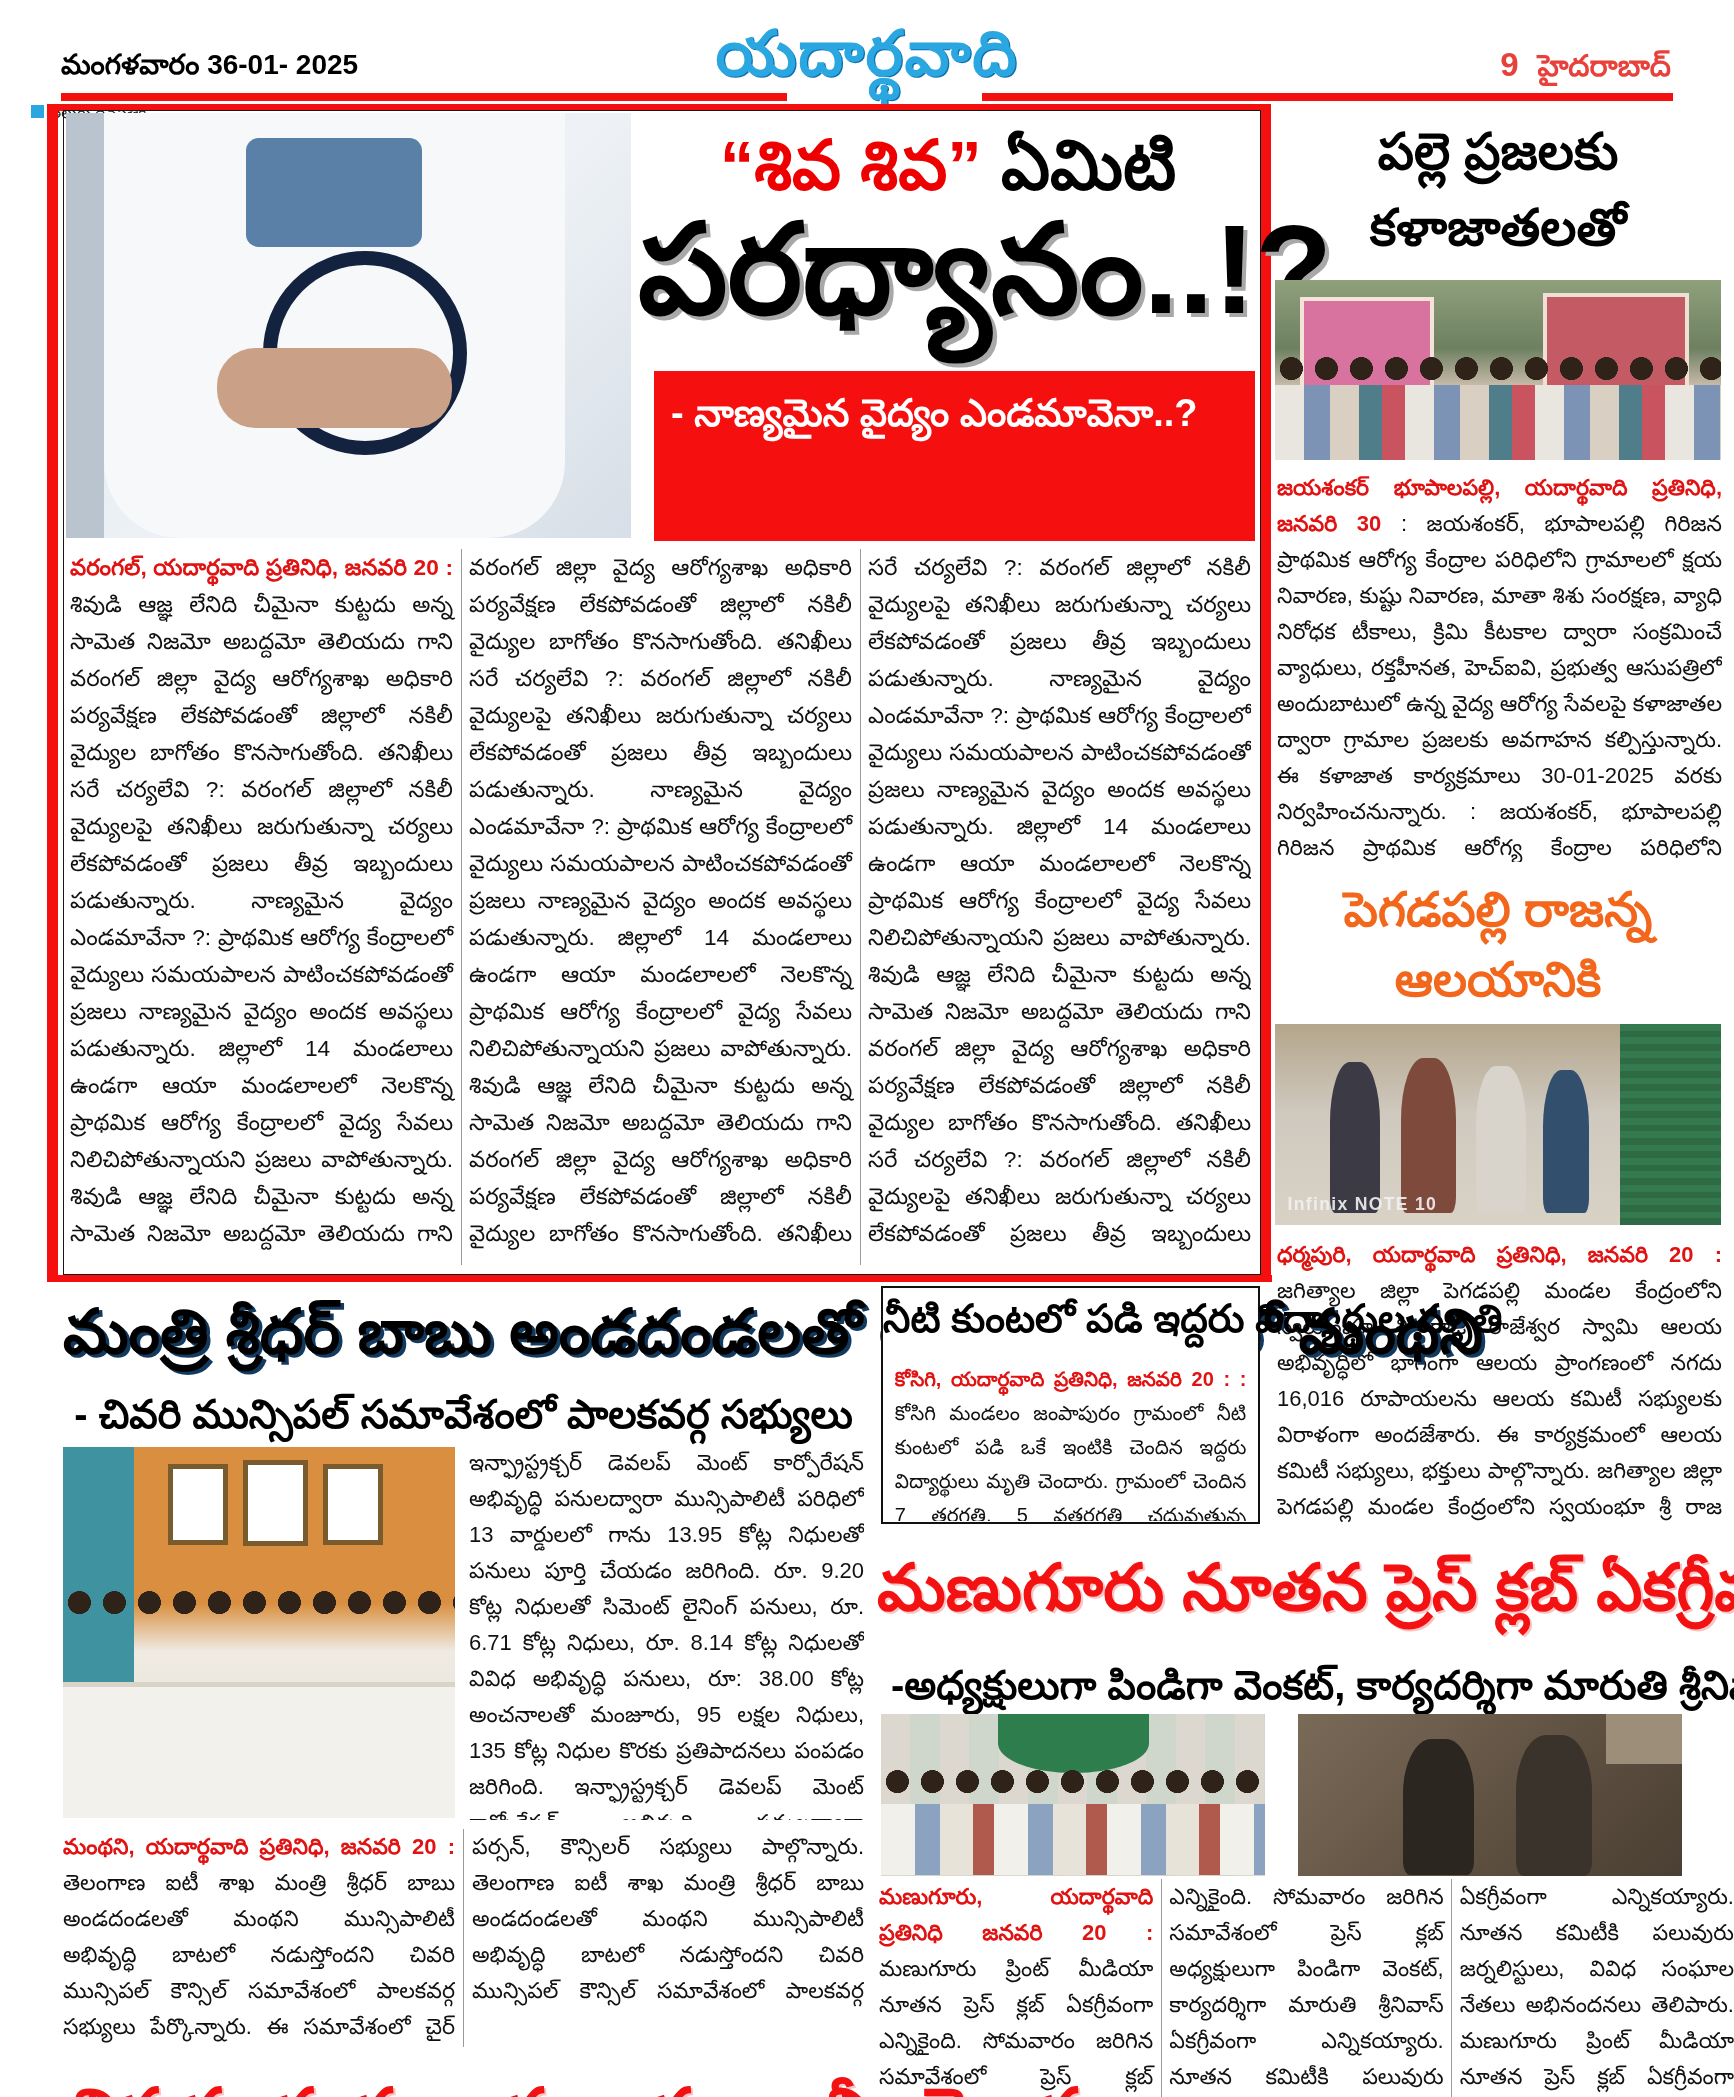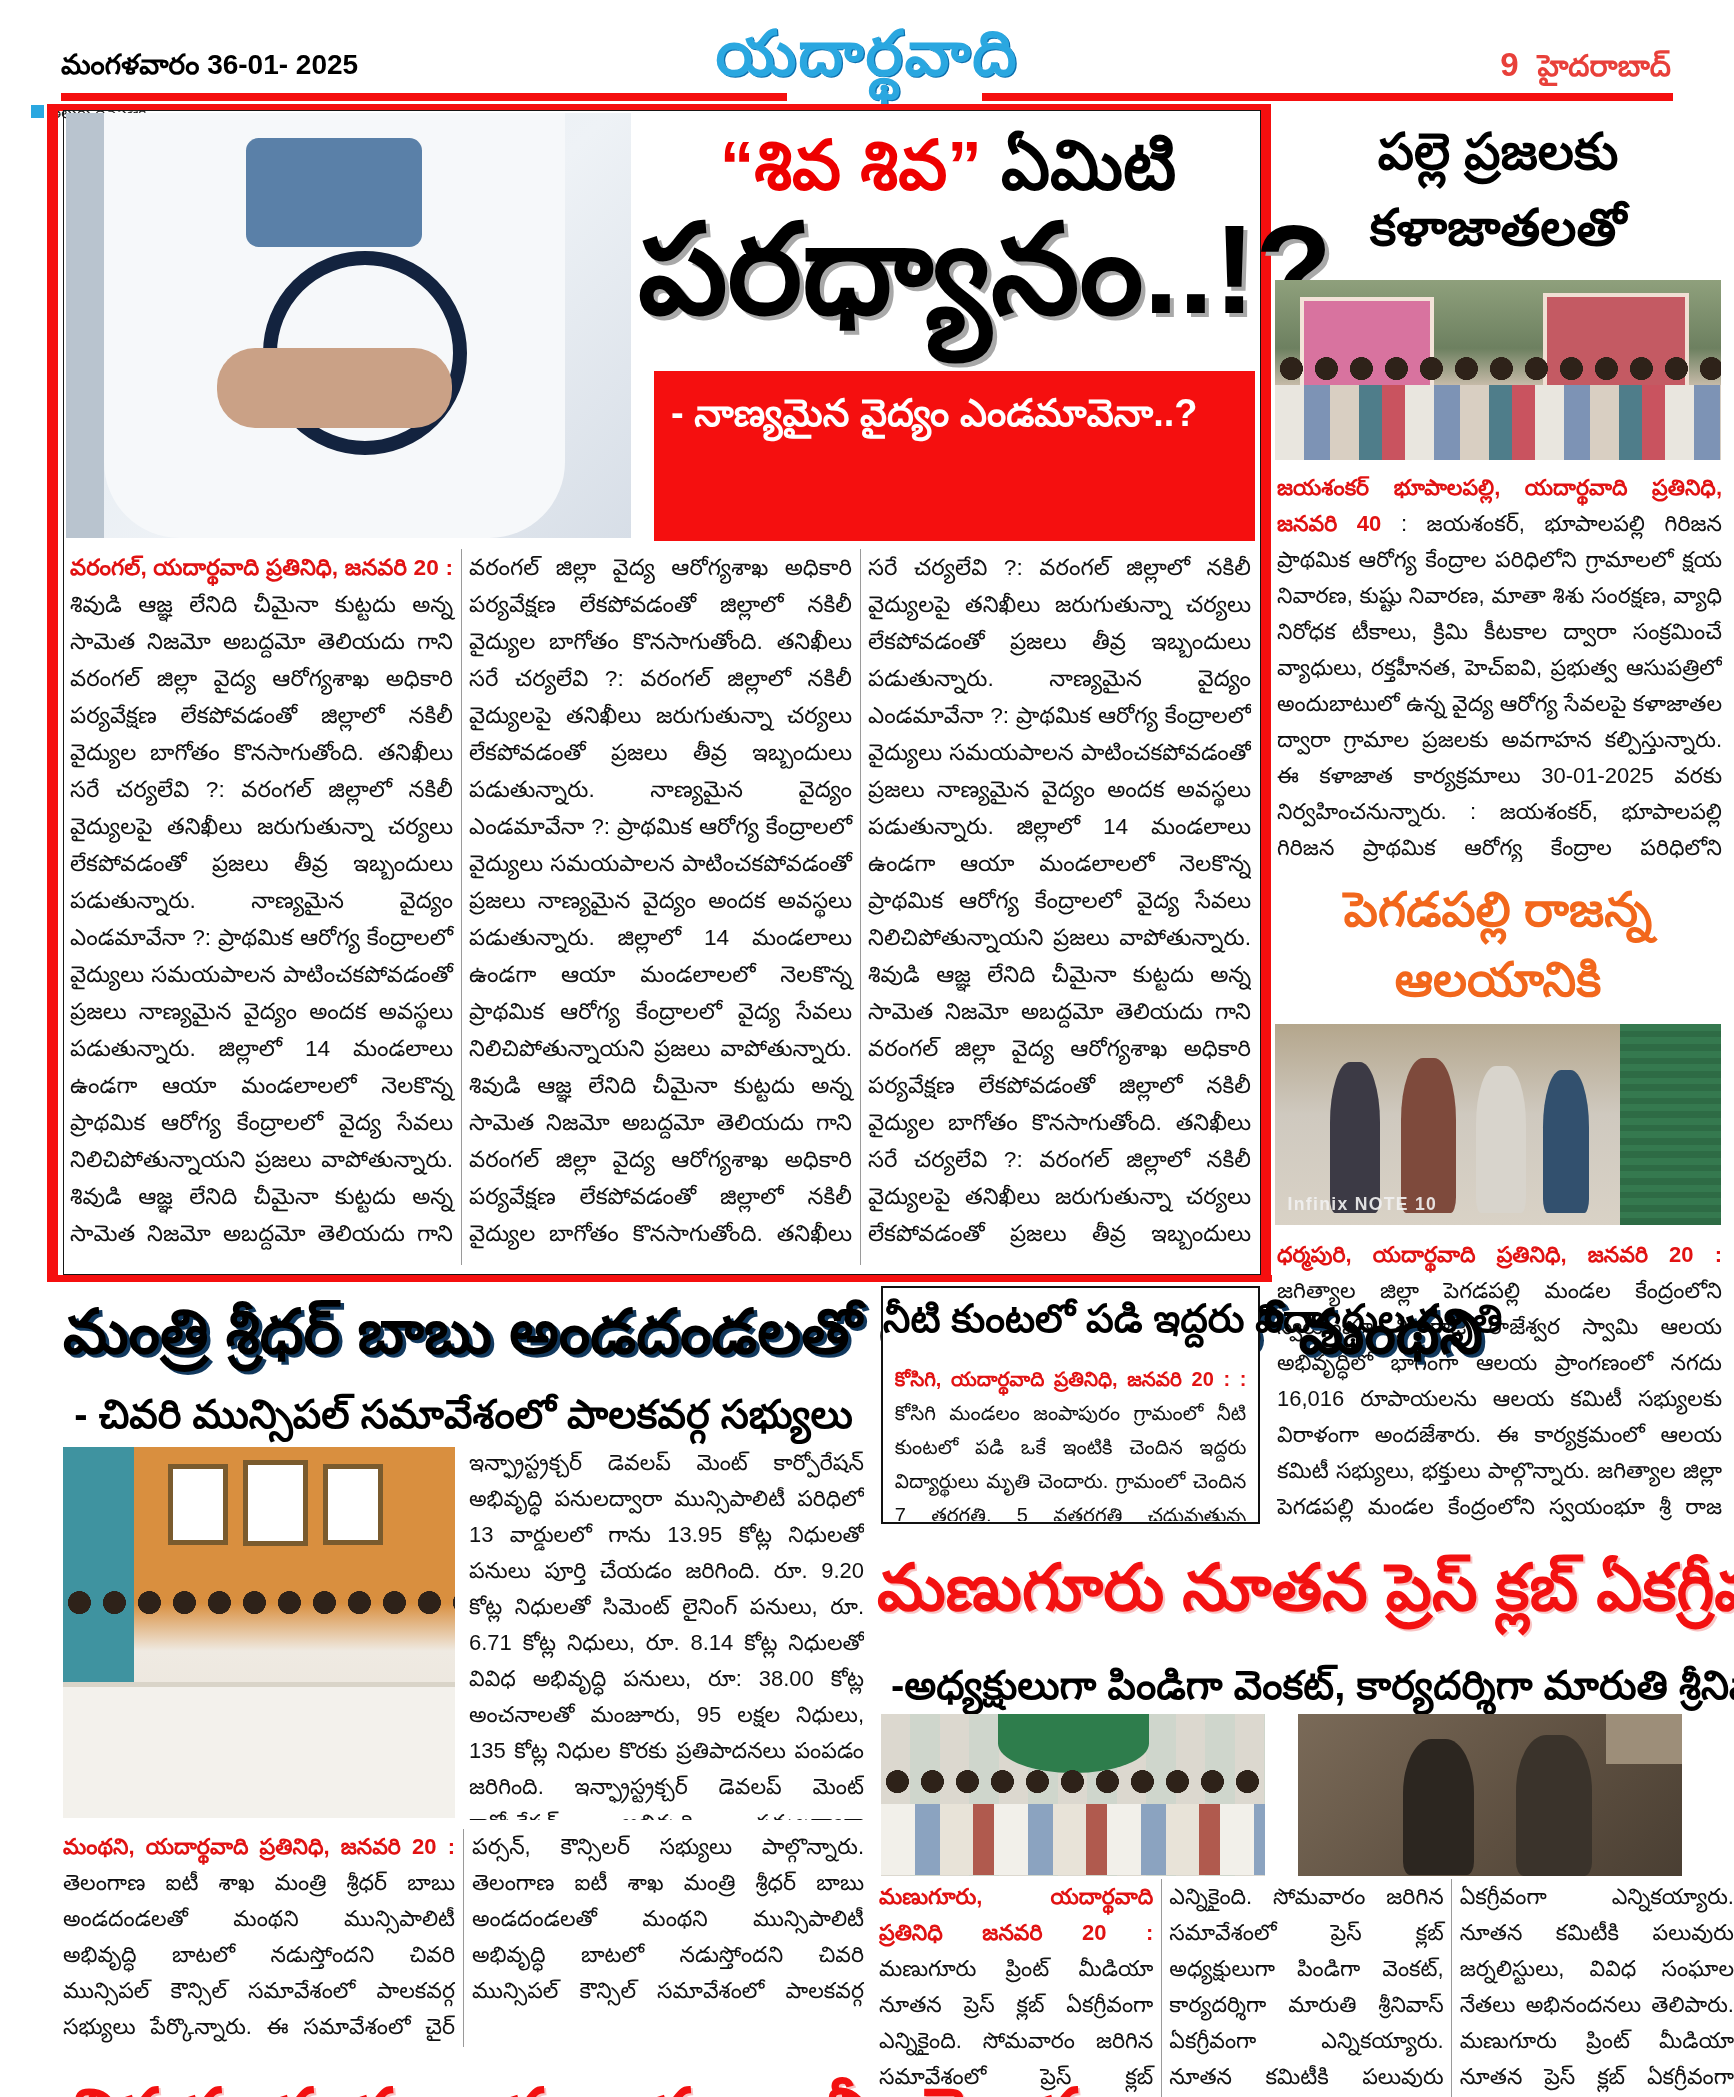--- a/index.html
+++ b/index.html
@@ -102,21 +102,21 @@
   <div class="abs photo" style="left:1275px;top:280px;width:446px;height:180px;
        background:linear-gradient(180deg,#8fa07c 0%,#6d8060 38%,#cdbfae 60%,#bba993 100%);">
     <div class="abs" style="left:25px;top:17px;width:126px;height:117px;background:#d8739f;border:4.2px solid #f3e3d9;"></div>
     <div class="abs" style="left:268px;top:12.6px;width:138px;height:109px;background:#c45a63;border:4.2px solid #f0dfd4;"></div>
     <div class="heads-band" style="top:71px;height:42px;"></div>
     <div class="abs" style="left:0;top:105px;width:446px;height:76px;
          background:repeating-linear-gradient(90deg,#e9e6df 0 29px,#7d93b5 29px 55px,#d9cfc2 55px 84px,#4f7d8a 84px 107px,#c9535f 107px 130px);"></div>
   </div>
 
   <div class="abs body-txt" style="left:1277px;top:470px;width:445px;height:392px;font-size:22px;line-height:36px;">
-    <span class="byline">జయశంకర్ భూపాలపల్లి, యదార్థవాది ప్రతినిధి, జనవరి 40</span>
+    <span class="byline">జయశంకర్ భూపాలపల్లి, యదార్థవాది ప్రతినిధి, జనవరి 30</span>
     <span>: జయశంకర్, భూపాలపల్లి గిరిజన ప్రాథమిక ఆరోగ్య కేంద్రాల పరిధిలోని గ్రామాలలో క్షయ నివారణ, కుష్టు నివారణ, మాతా శిశు సంరక్షణ, వ్యాధి నిరోధక టీకాలు, క్రిమి కీటకాల ద్వారా సంక్రమించే వ్యాధులు, రక్తహీనత, హెచ్ఐవి, ప్రభుత్వ ఆసుపత్రిలో అందుబాటులో ఉన్న వైద్య ఆరోగ్య సేవలపై కళాజాతల ద్వారా గ్రామాల ప్రజలకు అవగాహన కల్పిస్తున్నారు. ఈ కళాజాత కార్యక్రమాలు 30-01-2025 వరకు నిర్వహించనున్నారు. : జయశంకర్, భూపాలపల్లి గిరిజన ప్రాథమిక ఆరోగ్య కేంద్రాల పరిధిలోని గ్రామాలలో క్షయ నివారణ, కుష్టు నివారణ, మాతా శిశు సంరక్షణ, వ్యాధి నిరోధక టీకాలు, క్రిమి కీటకాల ద్వారా సంక్రమించే వ్యాధులు, రక్తహీనత, హెచ్ఐవి, ప్రభుత్వ ఆసుపత్రిలో అందుబాటులో ఉన్న వైద్య ఆరోగ్య సేవలపై కళాజాతల ద్వారా గ్రామాల ప్రజలకు అవగాహన కల్పిస్తున్నారు. ఈ కళాజాత కార్యక్రమాలు 30-01-2025 వరకు నిర్వహించనున్నారు.</span>
   </div>
 
   <div class="abs orange-head center" style="left:1275px;top:875px;width:446px;font-size:48px;line-height:70px;">
     <div>పెగడపల్లి రాజన్న ఆలయానికి</div>
     <div>విరాళం అందజేత</div>
   </div>
 
   <div class="abs photo" style="left:1275px;top:1024px;width:446px;height:201px;
        background:linear-gradient(180deg,#b4a68c 0%,#cfc9bf 45%,#d9d2c6 100%);">

